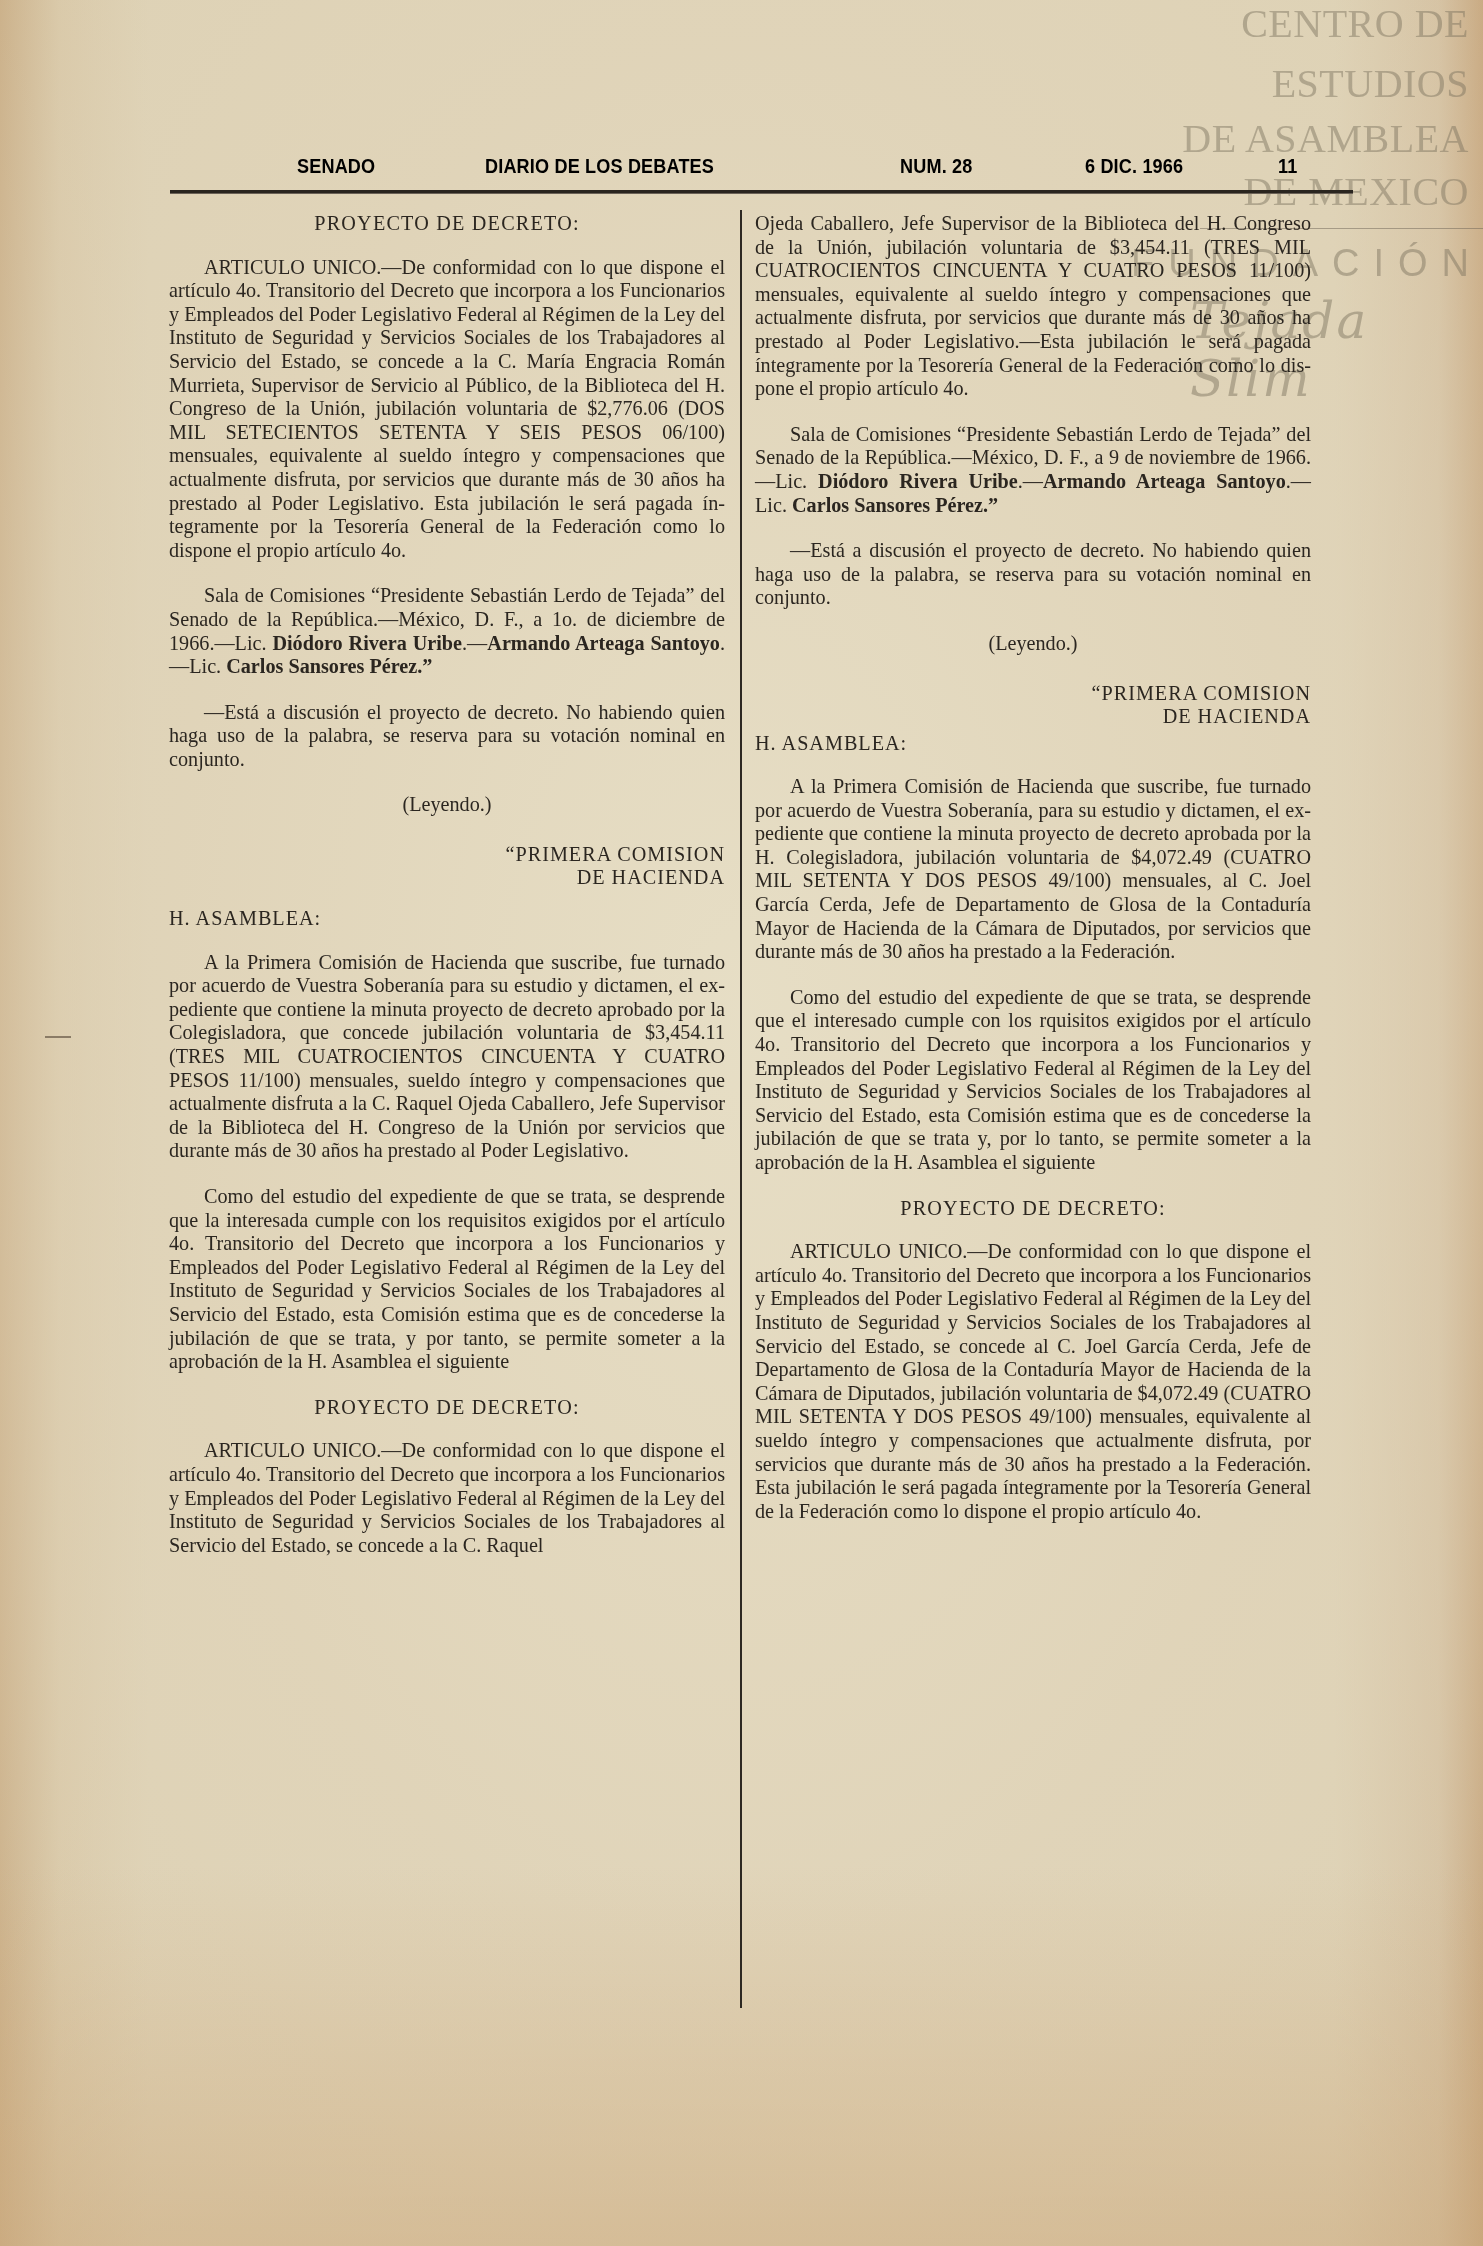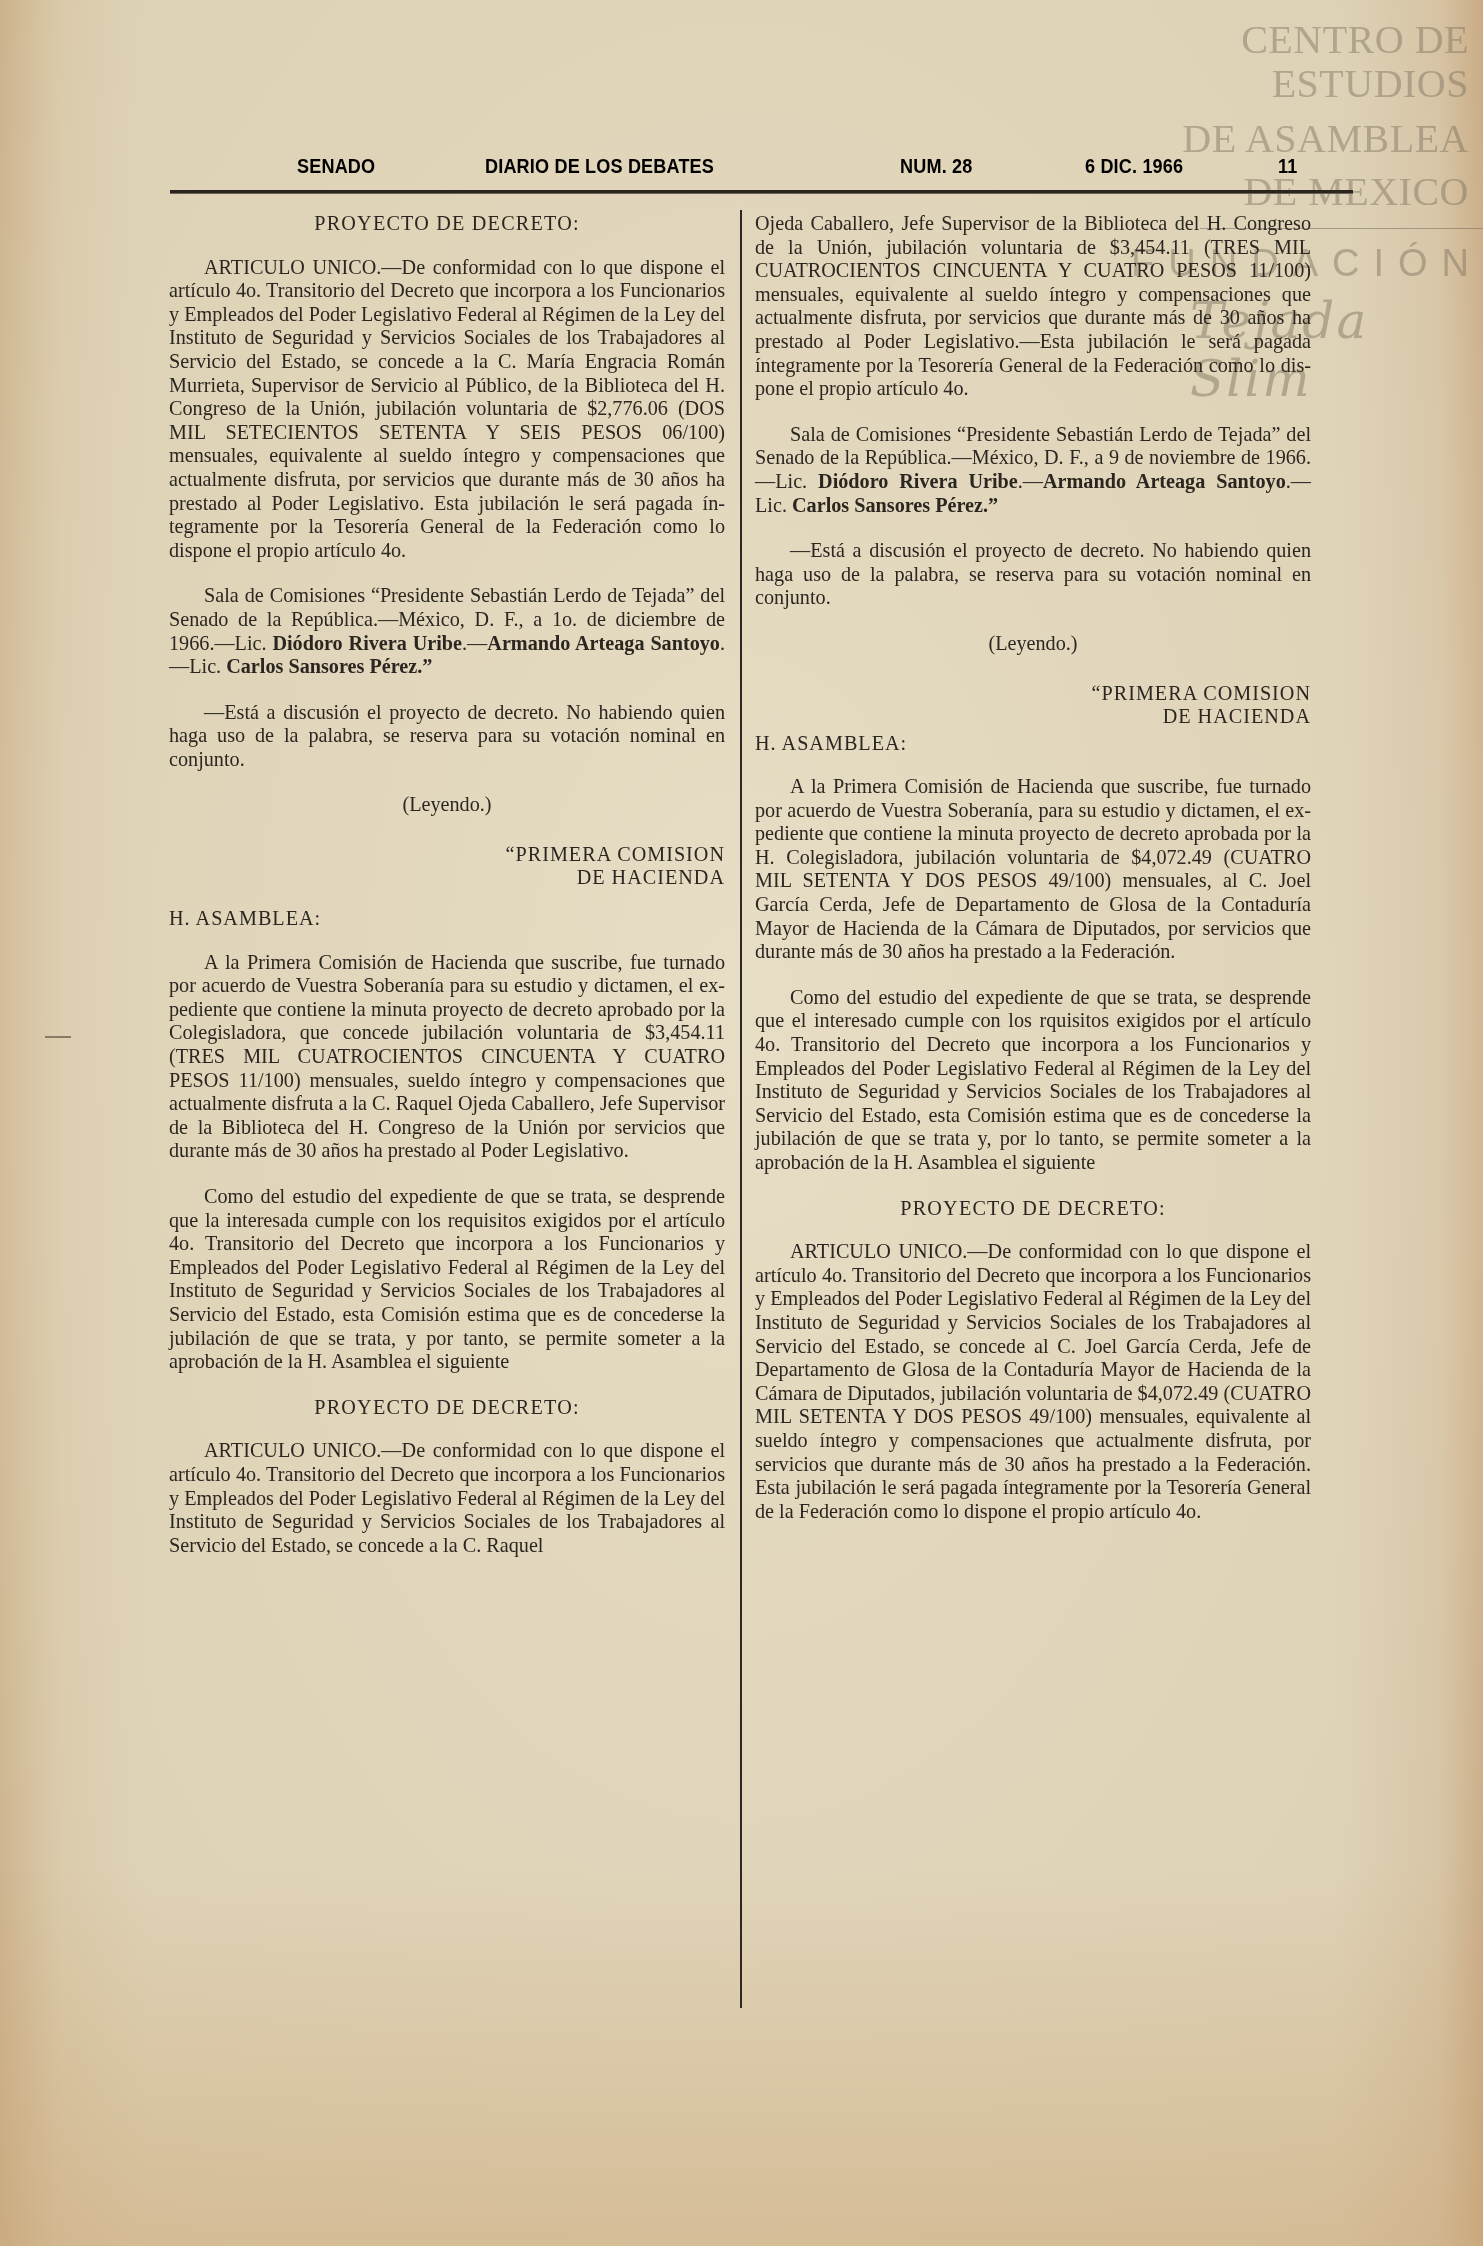--- a/index.html
+++ b/index.html
@@ -52,21 +52,21 @@
   .asamblea { letter-spacing: 1px; margin: 18px 0 20px 0; }
   b, .b { font-weight: bold; }
   .watermark {
     position: absolute; left: 1190px; top: 0; width: 293px; height: 380px;
     color: rgba(120,110,90,0.45); pointer-events: none;
   }
   .wm-line {
     position: absolute; right: 14px; font-family: "Liberation Serif", serif;
     font-size: 40px; letter-spacing: 0.5px; white-space: nowrap;
   }
-  .wm-1 { top: 16px; margin-left: 17px; }
+  .wm-1 { top: 0; margin-left: 17px; }
   .wm-2 { top: 60px; }
   .wm-3 { top: 115px; }
   .wm-4 { top: 168px; }
   .wm-rule { position: absolute; left: 10px; right: 0; top: 228px; height: 1px; background: rgba(110,100,85,0.5); }
   .wm-fund {
     position: absolute; right: 0; top: 242px; font-family: "Liberation Sans", sans-serif;
     font-size: 38px; letter-spacing: 14px; font-weight: normal;
   }
   .wm-sign {
     position: absolute; right: 18px; top: 292px; font-family: "DejaVu Serif", serif;

